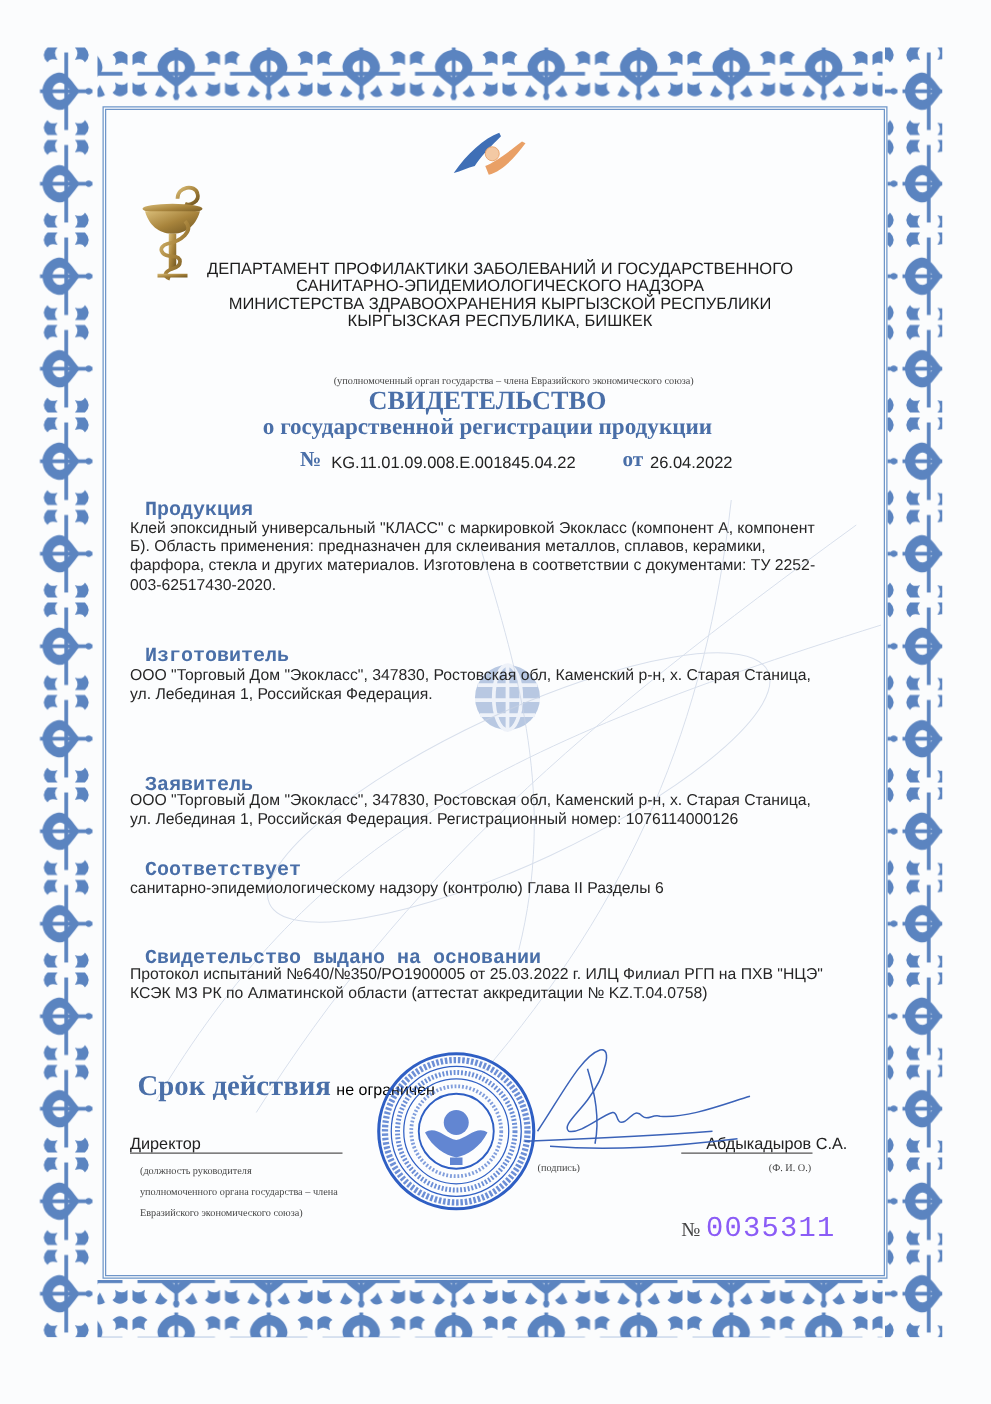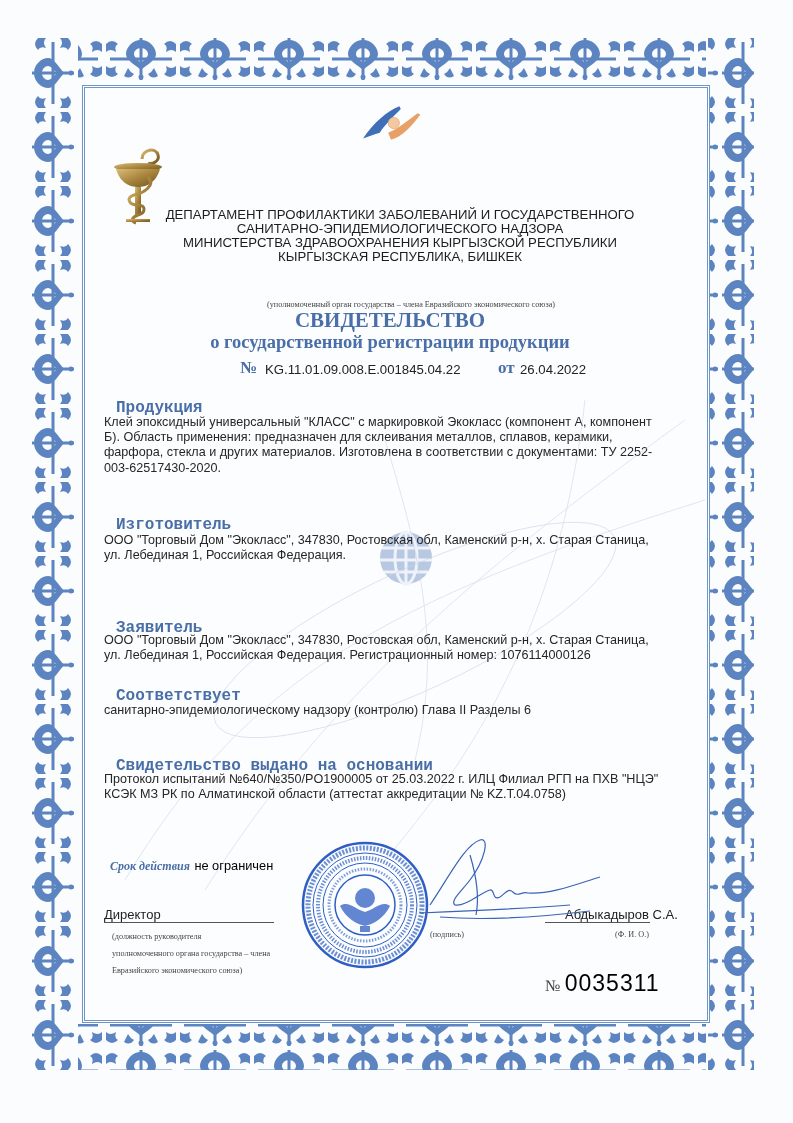--- a/index.html
+++ b/index.html
@@ -147,21 +147,21 @@
     <div>санитарно-эпидемиологическому надзору (контролю) Глава II Разделы 6</div>
   </div>
 
   <div class="section-title" style="top:758px">Свидетельство выдано на основании</div>
   <div class="section-body" style="top:772px">
     <div>Протокол испытаний №640/№350/PO1900005 от 25.03.2022 г. ИЛЦ Филиал РГП на ПХВ "НЦЭ"</div>
     <div>КСЭК МЗ РК по Алматинской области (аттестат аккредитации № KZ.T.04.0758)</div>
   </div>
 
   <div class="abs" style="left:110px;top:856px;">
-    <span class="serif-blue" style="font-size:12px;font-style:italic;">Срок действия</span>
+    <span class="serif-blue" style="font-size:23px;">Срок действия</span>
     <span style="font-size:12.8px;color:#000000;">не ограничен</span>
   </div>
 
   <div class="abs" style="left:104px;top:907px;font-size:13px;color:#222;">Директор</div>
   <div class="sig-line" style="left:104px;top:922px;width:170px;"></div>
   <div class="abs small-serif" style="left:112px;top:928px;line-height:17px;">
     <div>(должность руководителя</div>
     <div>уполномоченного органа государства – члена</div>
     <div>Евразийского экономического союза)</div>
   </div>
@@ -193,16 +193,16 @@
     <g fill="none" stroke="#3a62b8" stroke-width="1.2">
       <path d="M20 70 C40 40 55 10 70 5 C80 2 75 25 60 45 C50 58 40 66 45 70 C55 72 70 58 80 55 C85 54 82 66 90 62 C96 58 98 52 104 58 C108 62 112 56 118 58 C140 60 170 48 190 42"></path>
       <path d="M10 78 C60 76 110 74 160 70"></path>
       <path d="M30 82 C80 86 130 82 180 76"></path>
       <path d="M60 20 C66 40 70 60 66 80"></path>
     </g>
   </svg>
 
   <div class="abs" style="left:545px;top:970px;">
     <span style="font-family:'Liberation Serif', serif;font-size:16px;color:#444;">№</span>
-    <span style="font-family:Liberation Sans, sans-serif;font-size:23px;color:#000000;letter-spacing:1px;">0035311</span>
+    <span style="font-family:Liberation Mono, monospace;font-size:23px;color:#8b5cf6;letter-spacing:1px;">0035311</span>
   </div>
 
 </div>
 
 </body></html>

